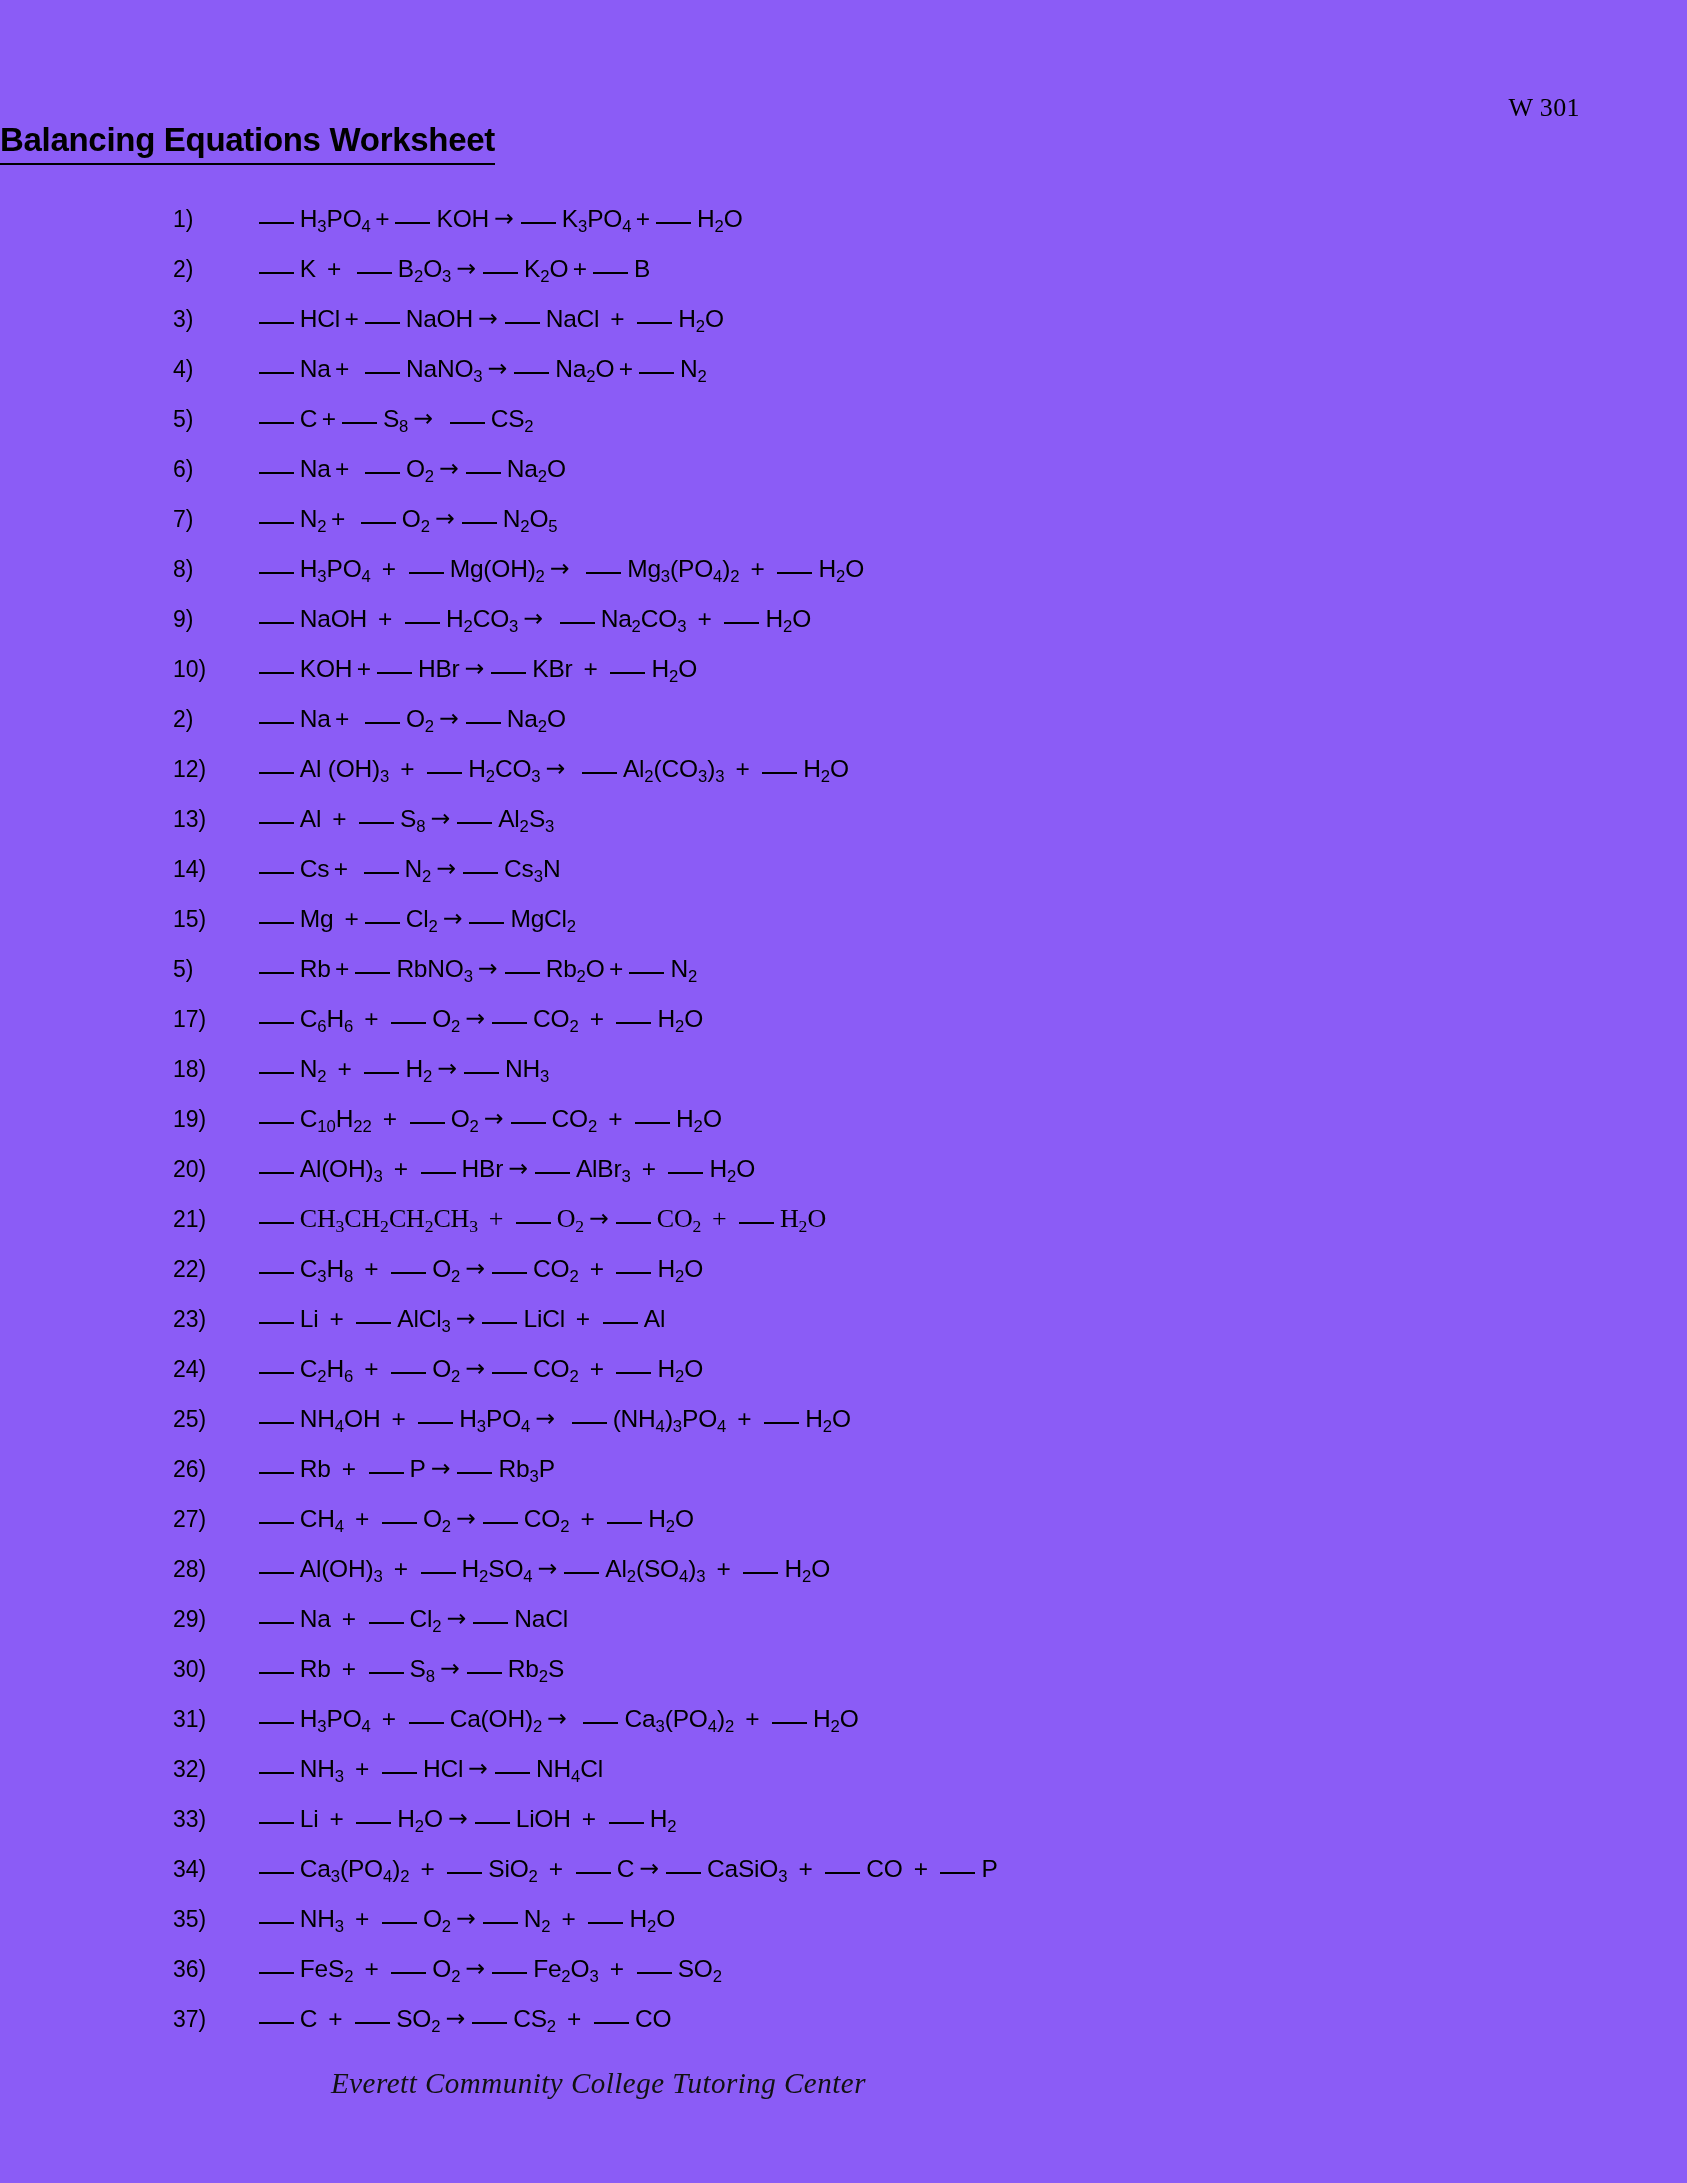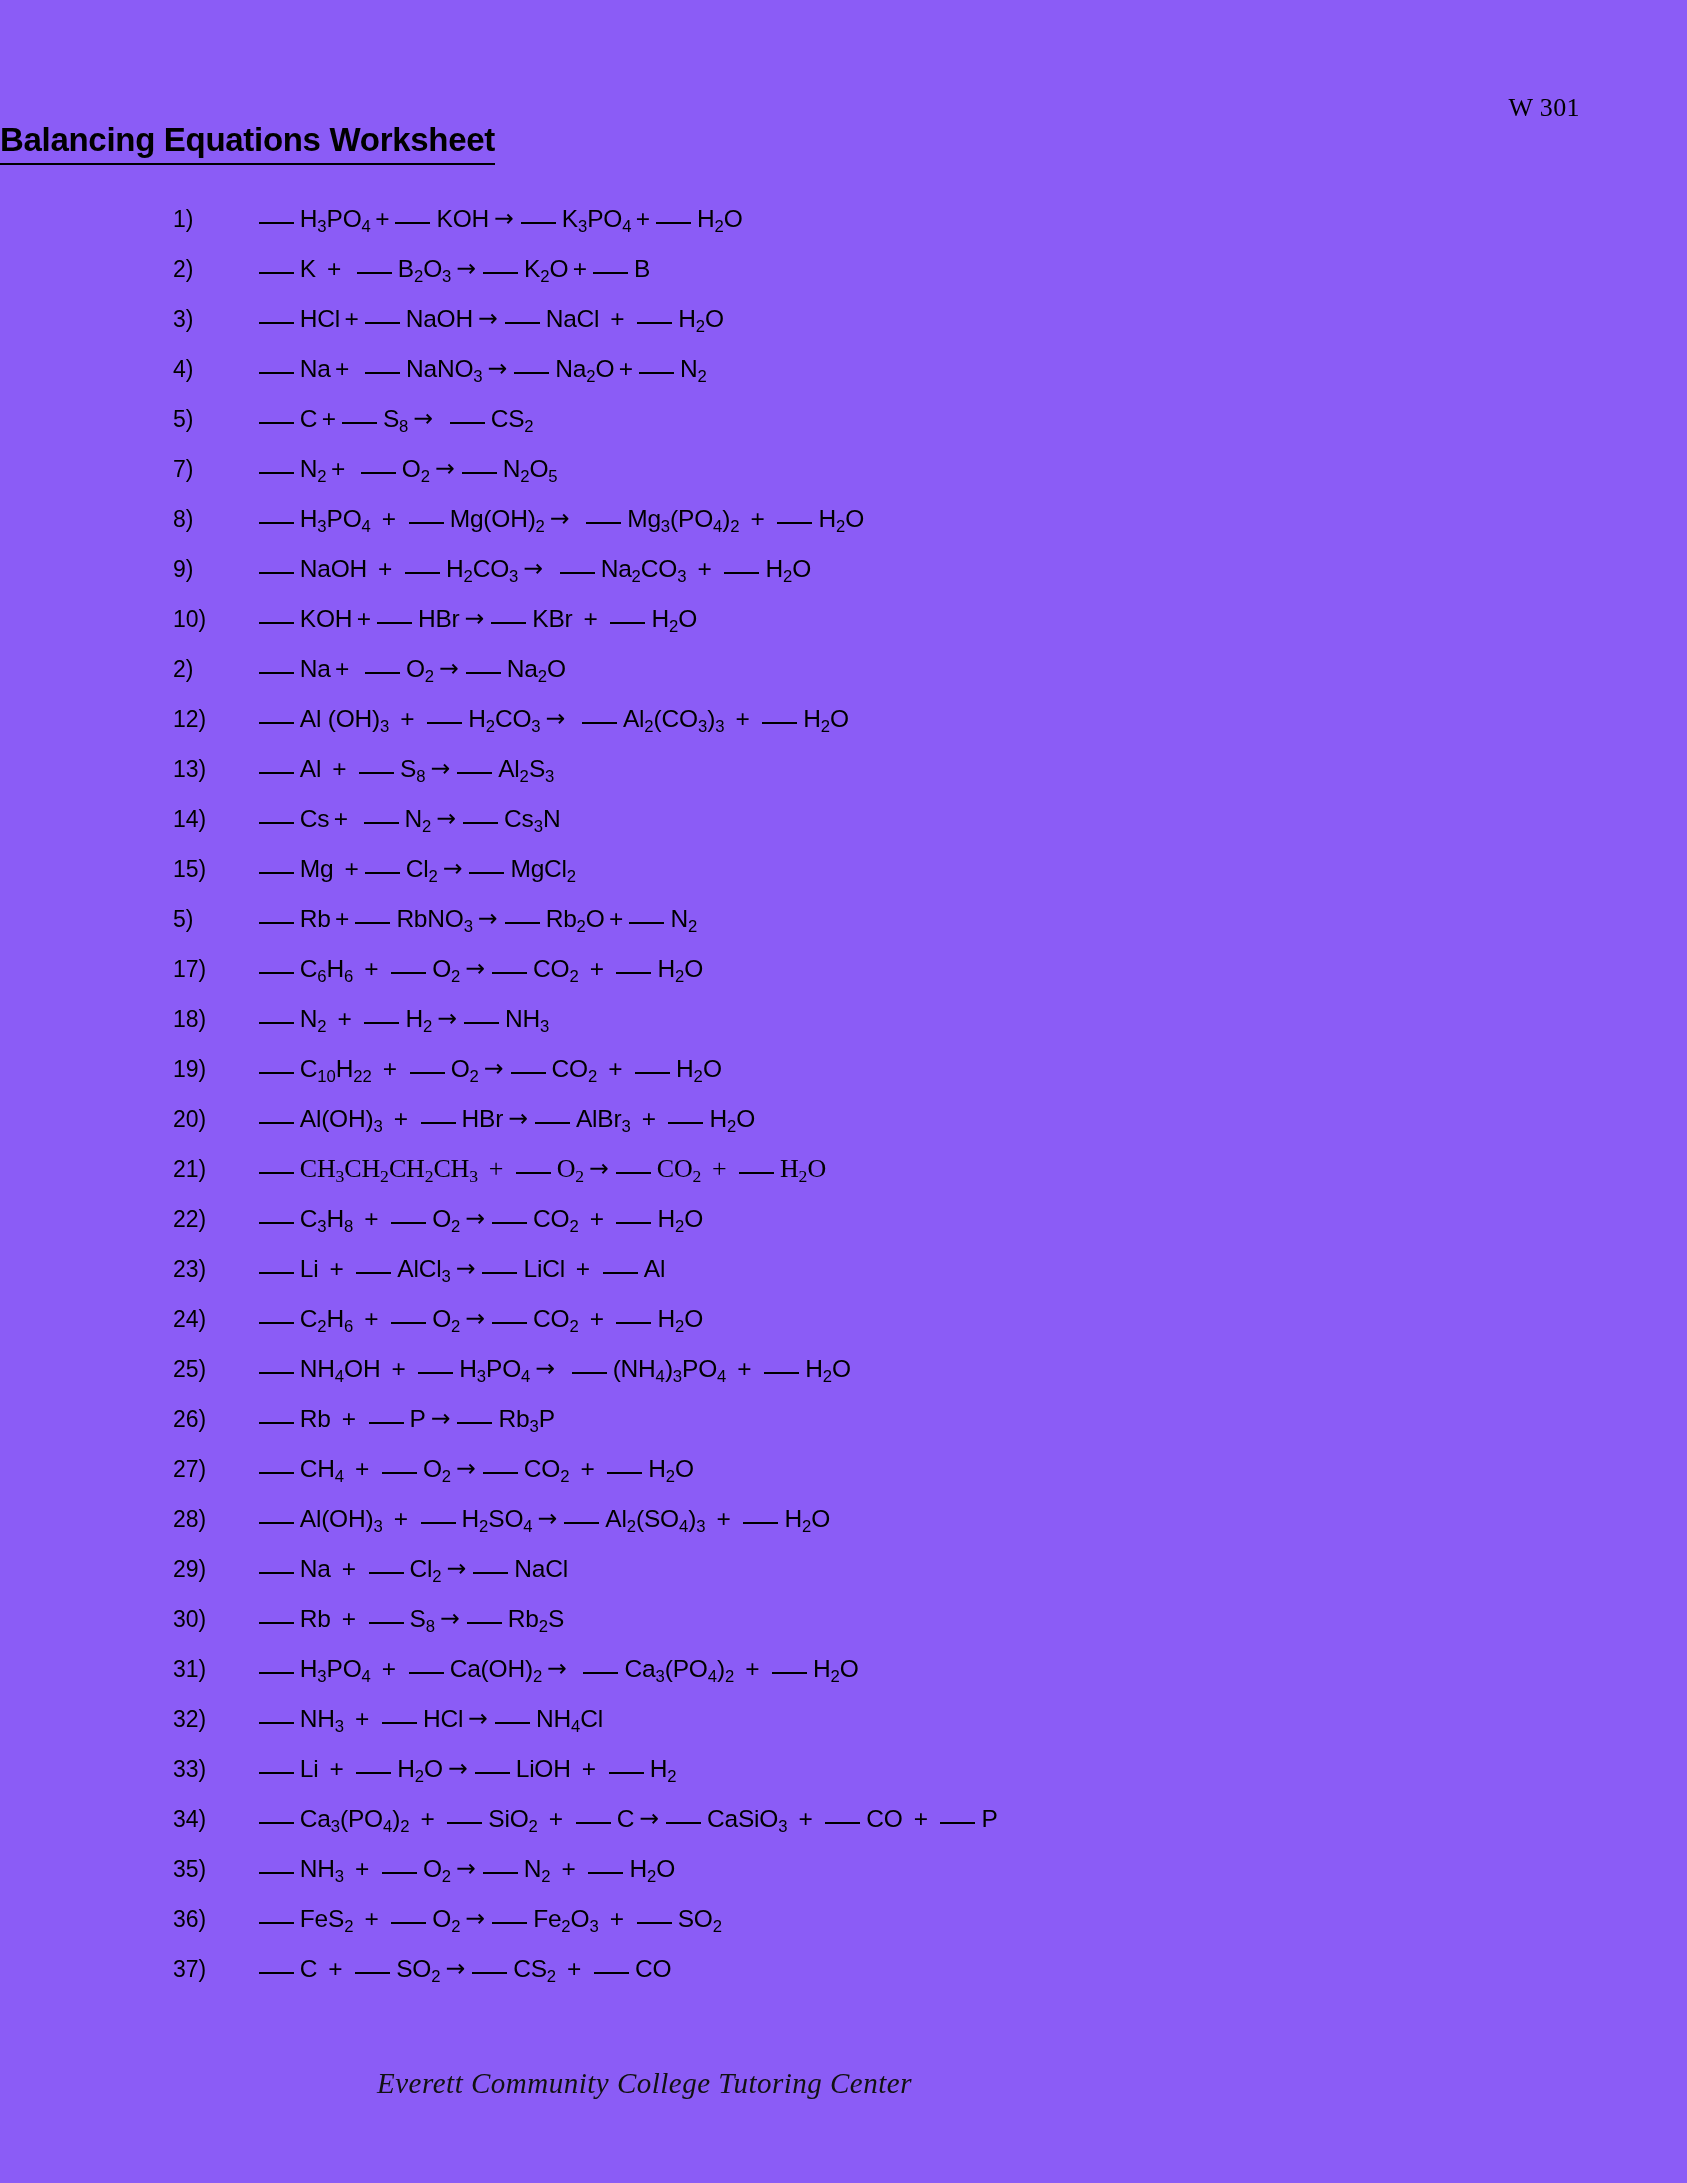--- a/index.html
+++ b/index.html
@@ -118,40 +118,40 @@
     position: absolute;
     top: 2067px;
     left: 0;
     width: 1197px;
     text-align: center;
     font-family: "Liberation Serif", serif;
     font-style: italic;
     font-size: 29px;
     letter-spacing: 0.5px;
     color: #111;
-    margin-left: 46px;
   }
 </style>
 </head>
 <body>
 
 <div class="page">
 
   <div id="doc-code">W 301</div>
 
   <div id="page-title">
     <span class="rule">Balancing Equations Worksheet</span>
   </div>
 
   <div id="equations">
       <div class="eq-row"><span class="eq-num">1)</span><span class="eq-body"><span class="blank"></span>H<sub>3</sub>PO<sub>4</sub><span class="op">+</span><span class="blank"></span>KOH<span class="arrow">→</span><span class="blank"></span>K<sub>3</sub>PO<sub>4</sub><span class="op">+</span><span class="blank"></span>H<sub>2</sub>O</span></div>
       <div class="eq-row"><span class="eq-num">2)</span><span class="eq-body"><span class="blank"></span>K<span class="op">&nbsp;+</span><span class="sp"></span><span class="blank"></span>B<sub>2</sub>O<sub>3</sub><span class="arrow">→</span><span class="blank"></span>K<sub>2</sub>O<span class="op">+</span><span class="blank"></span>B</span></div>
       <div class="eq-row"><span class="eq-num">3)</span><span class="eq-body"><span class="blank"></span>HCl<span class="op">+</span><span class="blank"></span>NaOH<span class="arrow">→</span><span class="blank"></span>NaCl<span class="op">&nbsp;+&nbsp;</span><span class="blank"></span>H<sub>2</sub>O</span></div>
       <div class="eq-row"><span class="eq-num">4)</span><span class="eq-body"><span class="blank"></span>Na<span class="op">+</span><span class="sp"></span><span class="blank"></span>NaNO<sub>3</sub><span class="arrow">→</span><span class="blank"></span>Na<sub>2</sub>O<span class="op">+</span><span class="blank"></span>N<sub>2</sub></span></div>
       <div class="eq-row"><span class="eq-num">5)</span><span class="eq-body"><span class="blank"></span>C<span class="op">+</span><span class="blank"></span>S<sub>8</sub><span class="arrow">→</span><span class="sp"></span><span class="blank"></span>CS<sub>2</sub></span></div>
+      <div class="eq-row"><span class="eq-num">6)</span><span class="eq-body"><span class="blank"></span>Na<span class="op">+</span><span class="sp"></span><span class="blank"></span>O<sub>2</sub><span class="arrow">→</span><span class="blank"></span>Na<sub>2</sub>O</span></div>
       <div class="eq-row"><span class="eq-num">7)</span><span class="eq-body"><span class="blank"></span>N<sub>2</sub><span class="op">+</span><span class="sp"></span><span class="blank"></span>O<sub>2</sub><span class="arrow">→</span><span class="blank"></span>N<sub>2</sub>O<sub>5</sub></span></div>
       <div class="eq-row"><span class="eq-num">8)</span><span class="eq-body"><span class="blank"></span>H<sub>3</sub>PO<sub>4</sub><span class="op">&nbsp;+&nbsp;</span><span class="blank"></span>Mg(OH)<sub>2</sub><span class="arrow">→</span><span class="sp"></span><span class="blank"></span>Mg<sub>3</sub>(PO<sub>4</sub>)<sub>2</sub><span class="op">&nbsp;+&nbsp;</span><span class="blank"></span>H<sub>2</sub>O</span></div>
       <div class="eq-row"><span class="eq-num">9)</span><span class="eq-body"><span class="blank"></span>NaOH<span class="op">&nbsp;+&nbsp;</span><span class="blank"></span>H<sub>2</sub>CO<sub>3</sub><span class="arrow">→</span><span class="sp"></span><span class="blank"></span>Na<sub>2</sub>CO<sub>3</sub><span class="op">&nbsp;+&nbsp;</span><span class="blank"></span>H<sub>2</sub>O</span></div>
       <div class="eq-row"><span class="eq-num">10)</span><span class="eq-body"><span class="blank"></span>KOH<span class="op">+</span><span class="blank"></span>HBr<span class="arrow">→</span><span class="blank"></span>KBr<span class="op">&nbsp;+&nbsp;</span><span class="blank"></span>H<sub>2</sub>O</span></div>
       <div class="eq-row"><span class="eq-num">2)</span><span class="eq-body"><span class="blank"></span>Na<span class="op">+</span><span class="sp"></span><span class="blank"></span>O<sub>2</sub><span class="arrow">→</span><span class="blank"></span>Na<sub>2</sub>O</span></div>
       <div class="eq-row"><span class="eq-num">12)</span><span class="eq-body"><span class="blank"></span>Al (OH)<sub>3</sub><span class="op">&nbsp;+&nbsp;</span><span class="blank"></span>H<sub>2</sub>CO<sub>3</sub><span class="arrow">→</span><span class="sp"></span><span class="blank"></span>Al<sub>2</sub>(CO<sub>3</sub>)<sub>3</sub><span class="op">&nbsp;+&nbsp;</span><span class="blank"></span>H<sub>2</sub>O</span></div>
       <div class="eq-row"><span class="eq-num">13)</span><span class="eq-body"><span class="blank"></span>Al<span class="op">&nbsp;+&nbsp;</span><span class="blank"></span>S<sub>8</sub><span class="arrow">→</span><span class="blank"></span>Al<sub>2</sub>S<sub>3</sub></span></div>
       <div class="eq-row"><span class="eq-num">14)</span><span class="eq-body"><span class="blank"></span>Cs<span class="op">+</span><span class="sp"></span><span class="blank"></span>N<sub>2</sub><span class="arrow">→</span><span class="blank"></span>Cs<sub>3</sub>N</span></div>
       <div class="eq-row"><span class="eq-num">15)</span><span class="eq-body"><span class="blank"></span>Mg<span class="op">&nbsp;+</span><span class="blank"></span>Cl<sub>2</sub><span class="arrow">→</span><span class="blank"></span>MgCl<sub>2</sub></span></div>
       <div class="eq-row"><span class="eq-num">5)</span><span class="eq-body"><span class="blank"></span>Rb<span class="op">+</span><span class="blank"></span>RbNO<sub>3</sub><span class="arrow">→</span><span class="blank"></span>Rb<sub>2</sub>O<span class="op">+</span><span class="blank"></span>N<sub>2</sub></span></div>

